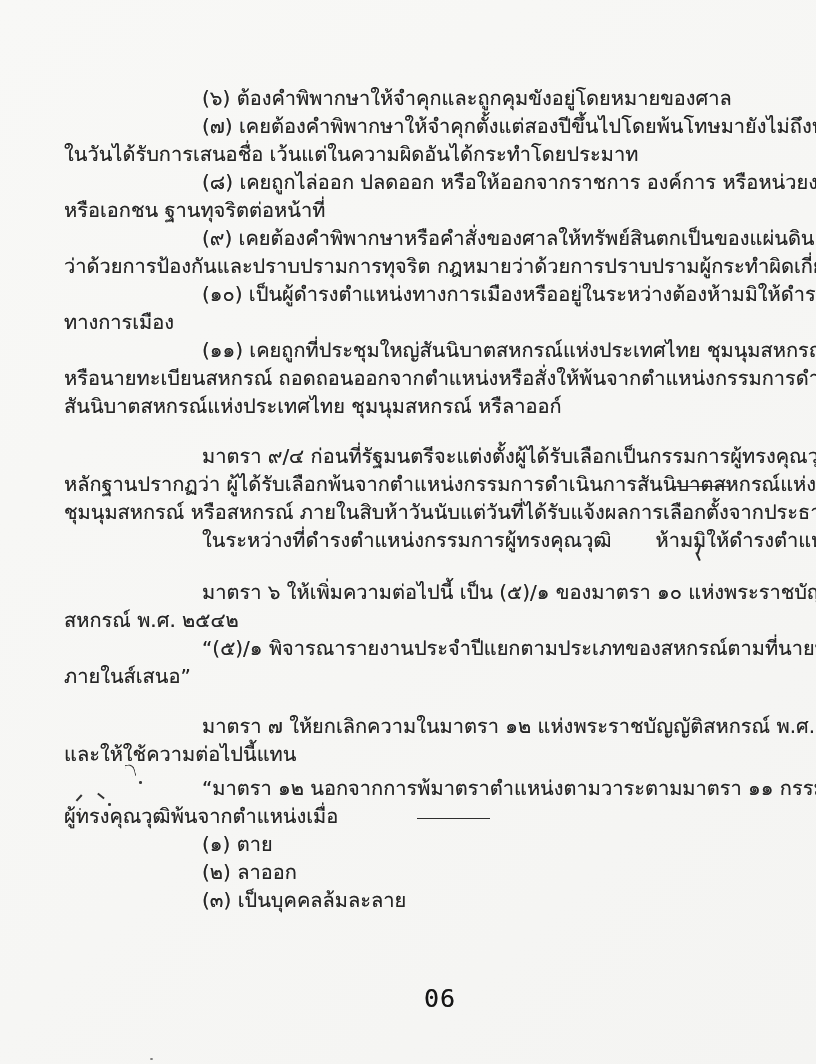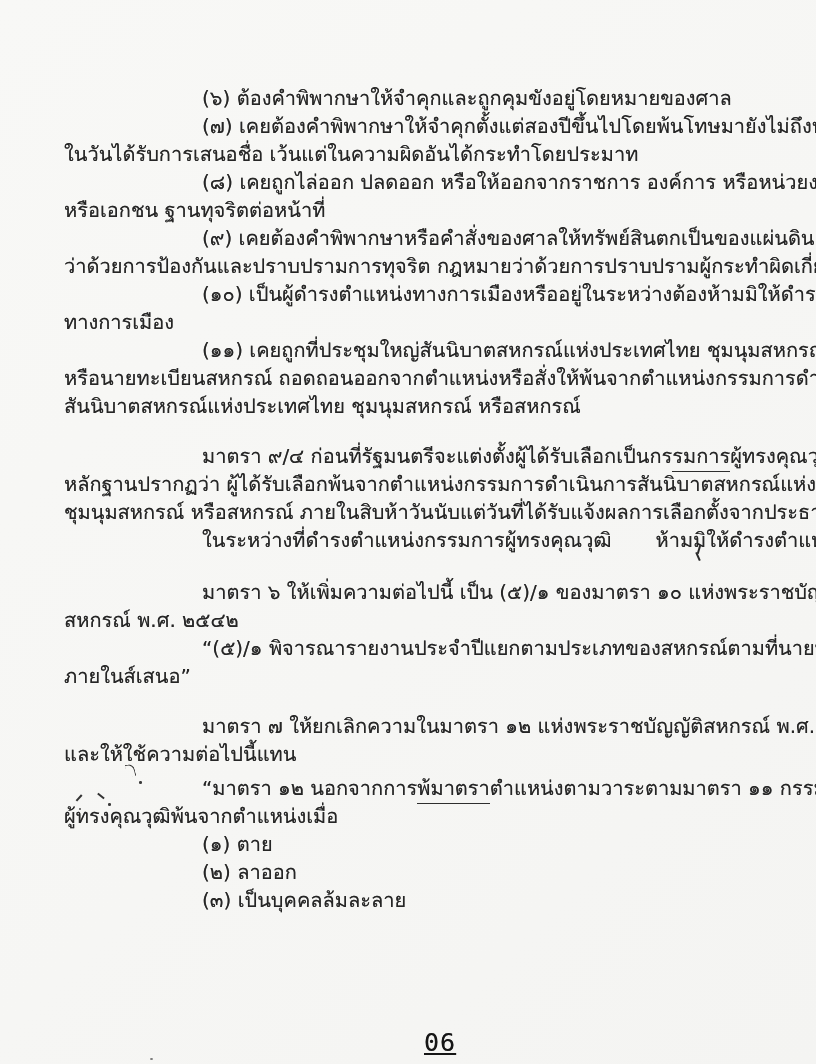--- a/index.html
+++ b/index.html
@@ -18,33 +18,32 @@
     top: 84px;
     width: 694px;
     font-size: 20px;
     line-height: 28px;
     color: #262626;
     text-shadow: 0 0 0.4px rgba(20,20,20,0.55);
   }
   .para { margin: 0; }
   .line { white-space: nowrap; }
   .line.indent { padding-left: 138px; }
-  .seg.u { border-bottom: 1.6px solid #2e2e2e; padding-bottom: 3px; }
+  .seg.u { border-bottom: 1.6px solid #2e2e2e; padding-bottom: 18px; }
   .seg.gap { margin-left: 44px; }
 
   .page-number {
     position: absolute;
     left: 424px;
-    top: 1028px;
+    top: 984px;
     font-family: "DejaVu Sans Mono", "Liberation Mono", monospace;
     font-size: 25px;
     letter-spacing: 1px;
     color: #161616;
     text-shadow: 0 0 0.4px rgba(0,0,0,0.6);
-    text-decoration: underline;
   }
 
   
   .pen-mark { position: absolute; }
   .mark-zigzag { left: 694px; top: 545px; width: 9px; height: 16px; }
   .mark-zigzag::before {
     content: ""; position: absolute; left: 4px; top: 0;
     width: 2px; height: 9px; background: #2a2a2a; transform: rotate(16deg);
   }
   .mark-zigzag::after {
@@ -83,21 +82,21 @@
         <div class="line indent"><span class="seg">(๙)  เคยต้องคำพิพากษาหรือคำสั่งของศาลให้ทรัพย์สินตกเป็นของแผ่นดิน ตามกฎหมาย</span></div>
         <div class="line"><span class="seg">ว่าด้วยการป้องกันและปราบปรามการทุจริต  กฎหมายว่าด้วยการปราบปรามผู้กระทำผิดเกี่ยวกับ</span></div>
       </div>
       <div class="para">
         <div class="line indent"><span class="seg">(๑๐)  เป็นผู้ดำรงตำแหน่งทางการเมืองหรืออยู่ในระหว่างต้องห้ามมิให้ดำรงตำแหน่ง</span></div>
         <div class="line"><span class="seg">ทางการเมือง</span></div>
       </div>
       <div class="para">
         <div class="line indent"><span class="seg">(๑๑)  เคยถูกที่ประชุมใหญ่สันนิบาตสหกรณ์แห่งประเทศไทย ชุมนุมสหกรณ์  สหกรณ์</span></div>
         <div class="line"><span class="seg">หรือนายทะเบียนสหกรณ์ ถอดถอนออกจากตำแหน่งหรือสั่งให้พ้นจากตำแหน่งกรรมการดำเนินการ</span></div>
-        <div class="line"><span class="seg">สันนิบาตสหกรณ์แห่งประเทศไทย ชุมนุมสหกรณ์ หรือสหกรณ์</span></div>
+        <div class="line"><span class="seg">สันนิบาตสหกรณ์แห่งประเทศไทย ชุมนุมสหกรณ์ หรืลาออก์</span></div>
       </div>
       <div class="para" style="margin-top: 22px;">
         <div class="line indent"><span class="seg">มาตรา ๙/๔   ก่อนที่รัฐมนตรีจะแต่งตั้งผู้ได้รับเลือกเป็นกร</span><span class="seg u">รมการ</span><span class="seg">ผู้ทรงคุณวุฒิ ต้องมี</span></div>
         <div class="line"><span class="seg">หลักฐานปรากฏว่า  ผู้ได้รับเลือกพ้นจากตำแหน่งกรรมการดำเนินการสันนิบาตสหกรณ์แห่งประเทศไทย</span></div>
         <div class="line"><span class="seg">ชุมนุมสหกรณ์ หรือสหกรณ์  ภายในสิบห้าวันนับแต่วันที่ได้รับแจ้งผลการเลือกตั้งจากประธาน</span></div>
       </div>
       <div class="para">
         <div class="line indent"><span class="seg">ในระหว่างที่ดำรงตำแหน่งกรรมการผู้ทรงคุณวุฒิ</span><span class="seg gap">ห้ามมิให้ดำรงตำแหน่งใด ๆ</span></div>
       </div>
       <div class="para" style="margin-top: 24px;">

